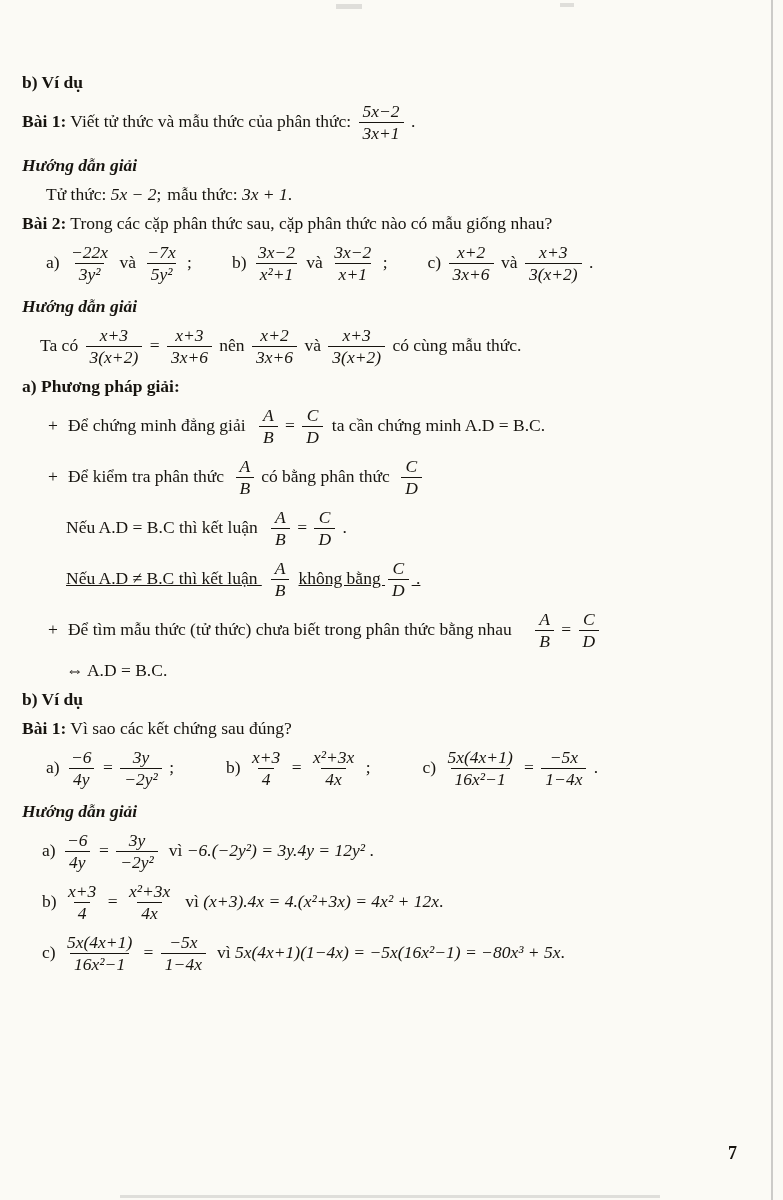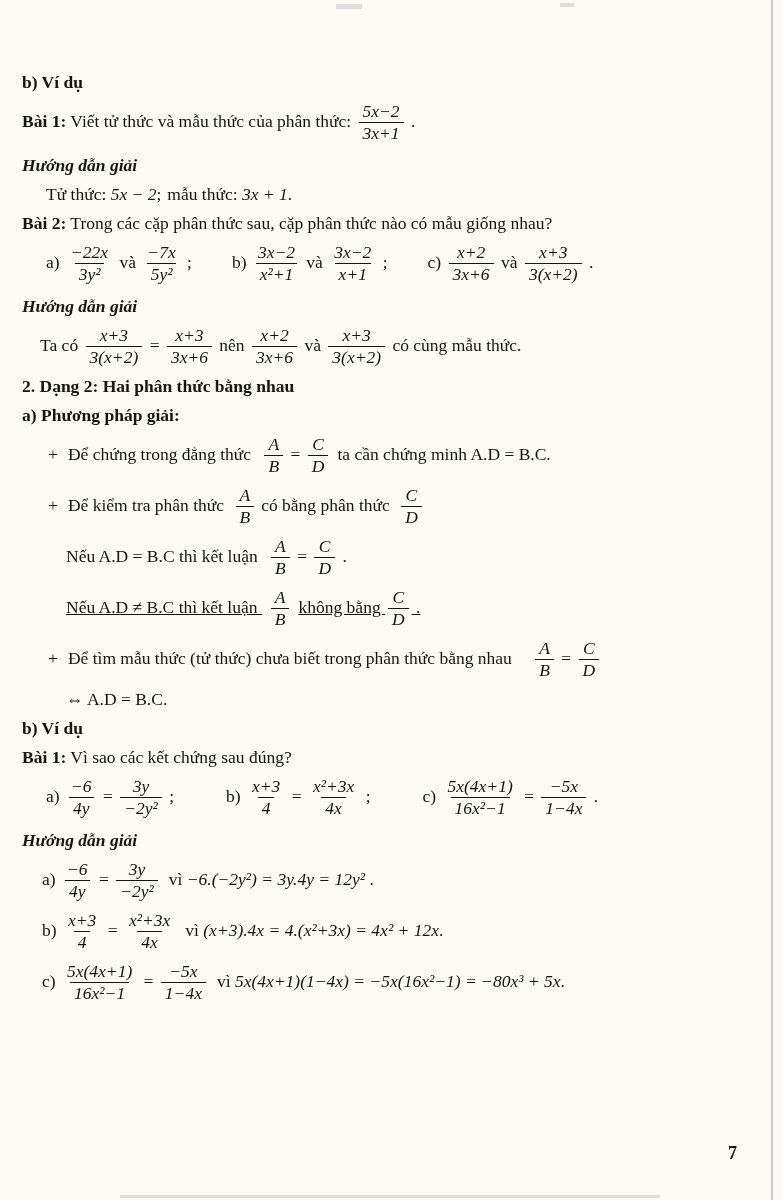--- a/index.html
+++ b/index.html
@@ -66,23 +66,22 @@
       </span><span> = </span><span class="frac">
         <span class="num">x+3</span>
         <span class="den">3x+6</span>
       </span><span> nên </span><span class="frac">
         <span class="num">x+2</span>
         <span class="den">3x+6</span>
       </span><span> và </span><span class="frac">
         <span class="num">x+3</span>
         <span class="den">3(x+2)</span>
       </span><span> có cùng mẫu thức.</span></div>
-    <div class="line h"><span>2. Dạng 2: Hai phân thức bằng nhau</span></div>
     <div class="line h"><span>a) Phương pháp giải:</span></div>
-    <div class="line p" style="margin-left: 26px;"><span>+</span><span class="spacer" style="width: 10px;"></span><span>Để chứng trong đẳng thức </span><span class="spacer" style="width: 6px;"></span><span class="frac">
+    <div class="line p" style="margin-left: 26px;"><span>+</span><span class="spacer" style="width: 10px;"></span><span>Để chứng minh đẳng giải </span><span class="spacer" style="width: 6px;"></span><span class="frac">
         <span class="num">A</span>
         <span class="den">B</span>
       </span><span> = </span><span class="frac">
         <span class="num">C</span>
         <span class="den">D</span>
       </span><span class="spacer" style="width: 6px;"></span><span>ta cần chứng minh A.D = B.C.</span></div>
     <div class="line p" style="margin-left: 26px;"><span>+</span><span class="spacer" style="width: 10px;"></span><span>Để kiểm tra phân thức </span><span class="spacer" style="width: 4px;"></span><span class="frac">
         <span class="num">A</span>
         <span class="den">B</span>
       </span><span class="spacer" style="width: 4px;"></span><span>có bằng phân thức </span><span class="spacer" style="width: 4px;"></span><span class="frac">

